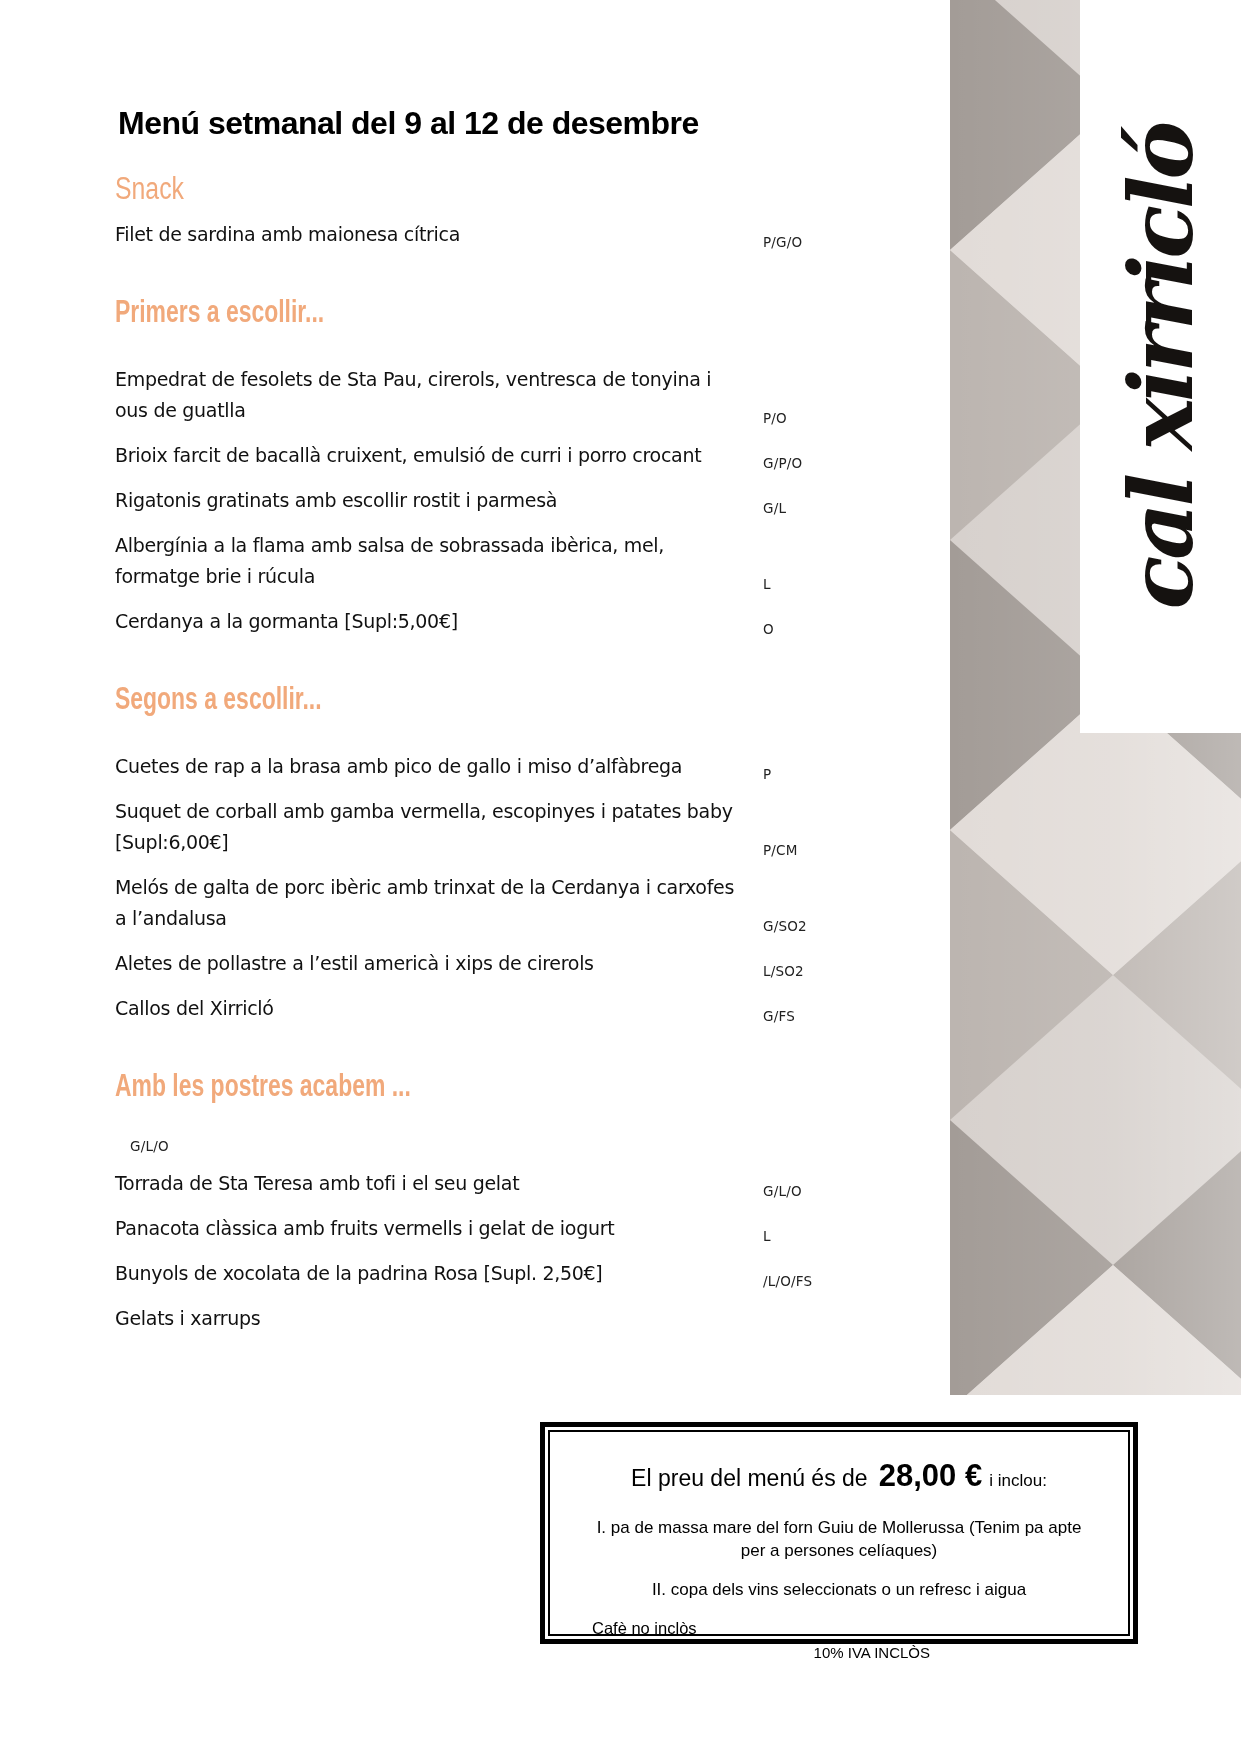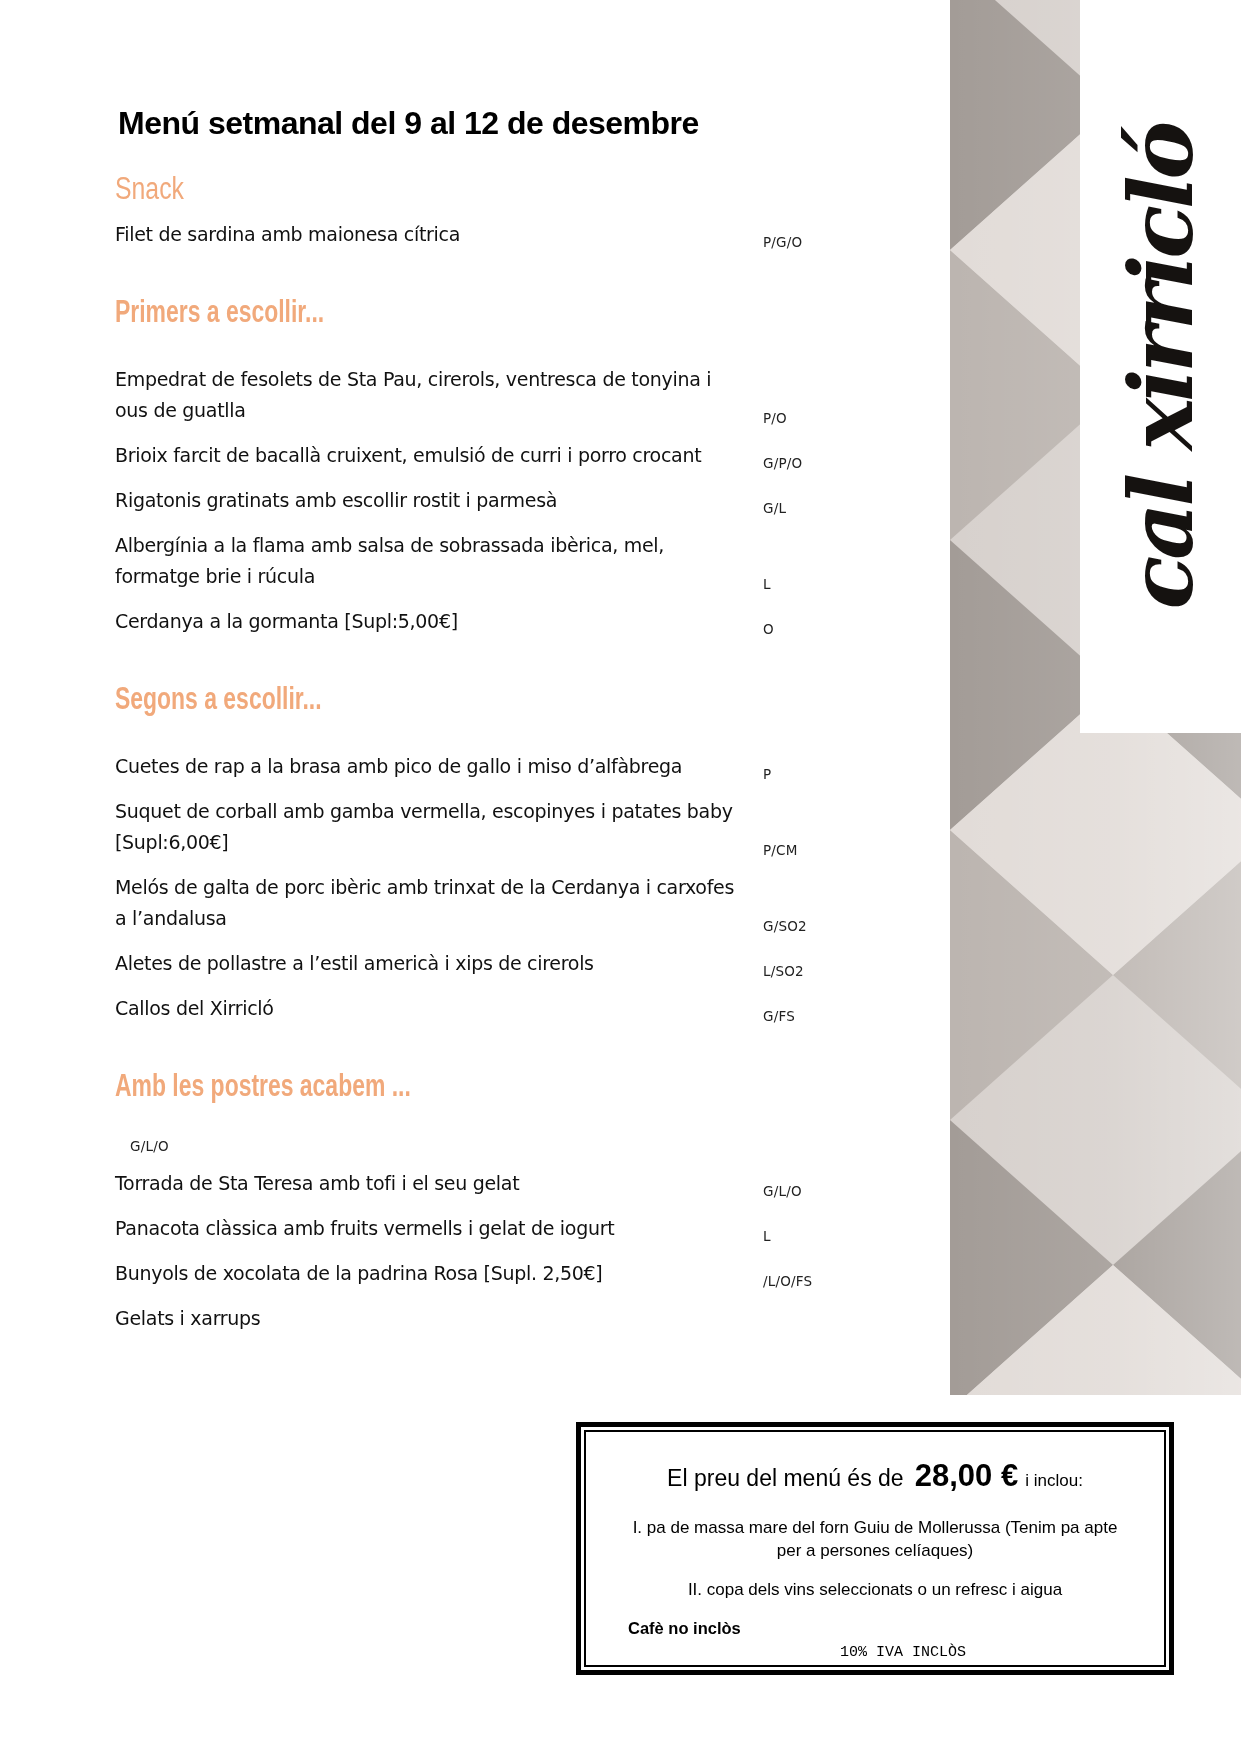--- a/index.html
+++ b/index.html
@@ -39,43 +39,43 @@
     display:flex;align-items:flex-end;margin-bottom:14px;
   }
   .item-name{
     flex:0 0 633px;font-size:19px;line-height:31px;letter-spacing:-0.3px;color:#111;
   }
   .item-allergen{
     margin-left:15px;width:95px;font-size:13.5px;color:#222;letter-spacing:0.2px;
   }
   
   .price-box{
-    position:absolute;left:576px;top:1422px;width:598px;height:253px;
+    position:absolute;left:540px;top:1422px;width:598px;height:222px;
     background:#fff;border:5px solid #000;padding:3px;box-sizing:border-box;
   }
   .price-box-inner{
     border:2px solid #000;width:100%;height:100%;box-sizing:border-box;
     padding:26px 18px 0 18px;
   }
   .price-line{text-align:center;white-space:nowrap;}
   .price-prefix{font-family:"Liberation Sans",sans-serif;font-size:23px;color:#000;}
   .price-amount{font-family:"Liberation Sans",sans-serif;font-weight:bold;font-size:31px;color:#000;margin:0 2px 0 6px;}
   .price-suffix{font-family:"Liberation Sans",sans-serif;font-size:17px;color:#000;}
   .includes-list{margin-top:22px;text-align:center;}
   .include-item{
     font-family:"Liberation Sans",sans-serif;font-size:17px;line-height:23px;color:#000;
     margin:16px 26px;
   }
   .box-footer{margin-top:18px;position:relative;}
   .coffee-note{
-    font-family:"Liberation Sans",sans-serif;font-weight:bold;font-size:16.5px;color:#000;
+    font-family:"Liberation Sans",sans-serif;font-weight:normal;font-size:16.5px;color:#000;
     margin-left:24px;
   }
   .vat-note{
-    font-family:Liberation Mono, monospace;font-size:15px;color:#000;
+    font-family:Liberation Sans, sans-serif;font-size:15px;color:#000;
     text-align:right;padding-right:180px;margin-top:6px;
   }
 </style>
 </head>
 <body>
 
 <div class="decor-band">
   <svg width="291" height="1395" viewBox="0 0 291 1395" xmlns="http://www.w3.org/2000/svg">
     <defs>
       <pattern id="diam" width="326" height="580" patternUnits="userSpaceOnUse" patternTransform="translate(-163,-40)">

